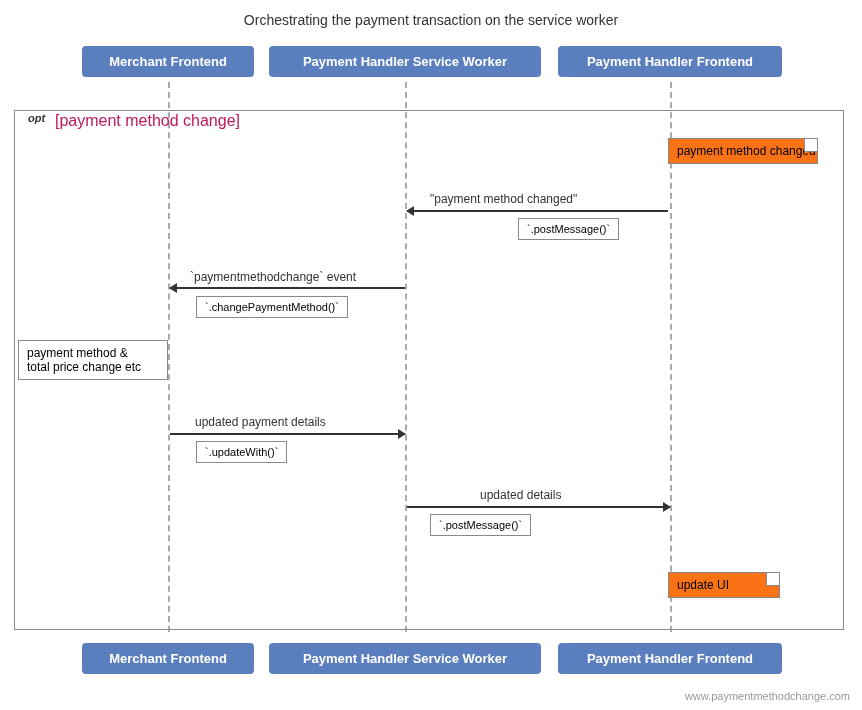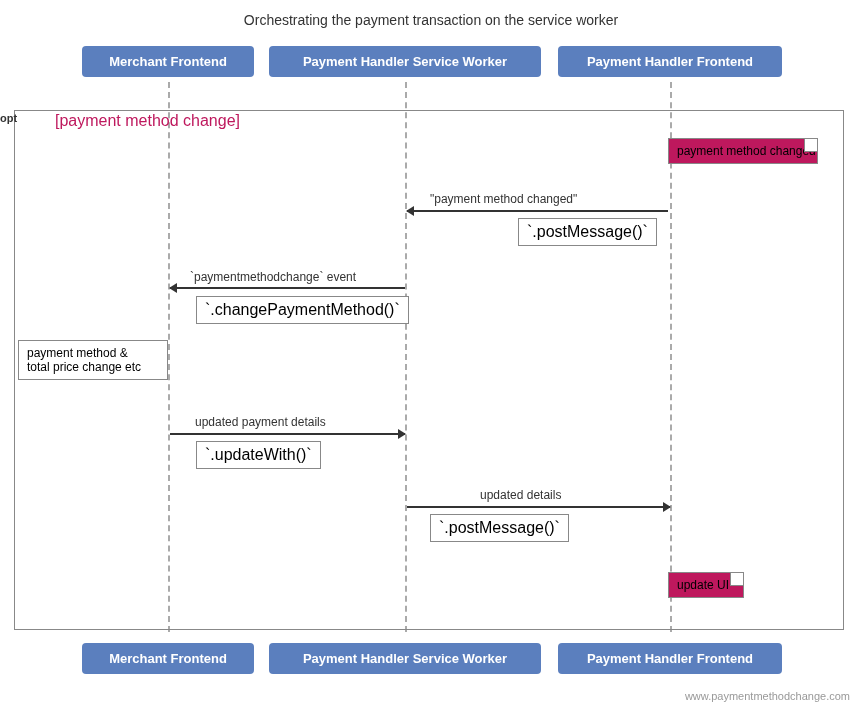--- a/index.html
+++ b/index.html
@@ -96,30 +96,30 @@
       position: absolute;
       font-size: 12px;
       color: #333;
     }
 
     
     .code-box {
       position: absolute;
       border: 1.5px solid #888;
       background: #fff;
-      font-size: 16px;
+      font-size: 11px;
       padding: 4px 8px;
       white-space: nowrap;
     }
 
     
     .note-box {
       position: absolute;
       border: 1.5px solid #888;
-      background: #be185d;
+      background: #f97316;
       font-size: 12px;
       padding: 5px 8px;
       white-space: nowrap;
     }
     .note-box::before {
       content: '';
       position: absolute;
       top: 0;
       right: 0;
       width: 12px;
@@ -177,21 +177,21 @@
   </div>
 
   <div class="lifeline-line" style="left: 168px; top: 82px; height: 550px;"></div>
 
   <div class="lifeline-line" style="left: 405px; top: 82px; height: 550px;"></div>
 
   <div class="lifeline-line" style="left: 670px; top: 82px; height: 550px;"></div>
 
   <div class="opt-box" style="left: 14px; top: 110px; width: 830px; height: 520px;"></div>
 
-  <div class="opt-label" style="left: 0; top: 112px;">opt</div>
+  <div class="opt-label" style="left: 28px; top: 112px; font-style: italic;">opt</div>
 
   <div class="opt-guard" style="left: 55px; top: 112px;">[payment method change]</div>
 
   <div class="note-box" style="left: 668px; top: 138px; width: 150px; padding-right: 14px;">
     payment method changed
   </div>
 
   <div class="arrow-label" style="left: 430px; top: 192px;">"payment method changed"</div>
   <div class="arrow-line arrow-line-left" style="left: 407px; top: 210px; width: 261px;"></div>
 
@@ -210,21 +210,21 @@
   <div class="arrow-label" style="left: 195px; top: 415px;">updated payment details</div>
   <div class="arrow-line" style="left: 170px; top: 433px; width: 235px;"></div>
 
   <div class="code-box" style="left: 196px; top: 441px;">`.updateWith()`</div>
 
   <div class="arrow-label" style="left: 480px; top: 488px;">updated details</div>
   <div class="arrow-line" style="left: 407px; top: 506px; width: 263px;"></div>
 
   <div class="code-box" style="left: 430px; top: 514px;">`.postMessage()`</div>
 
-  <div class="note-box" style="left: 668px; top: 572px; width: 76px; padding-right: 4px;">
+  <div class="note-box" style="left: 668px; top: 572px; width: 112px; padding-right: 4px;">
     update UI
   </div>
 
   <div class="lifeline-footer" style="left: 82px; top: 643px; width: 172px;">
     <span>Merchant Frontend</span>
   </div>
   <div class="lifeline-footer" style="left: 269px; top: 643px; width: 272px;">
     <span>Payment Handler Service Worker</span>
   </div>
   <div class="lifeline-footer" style="left: 558px; top: 643px; width: 224px;">

